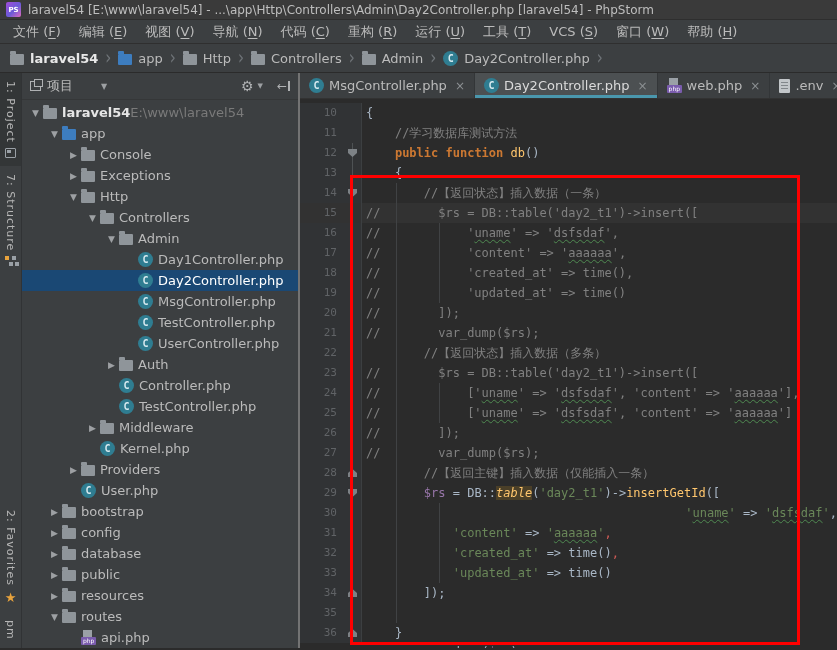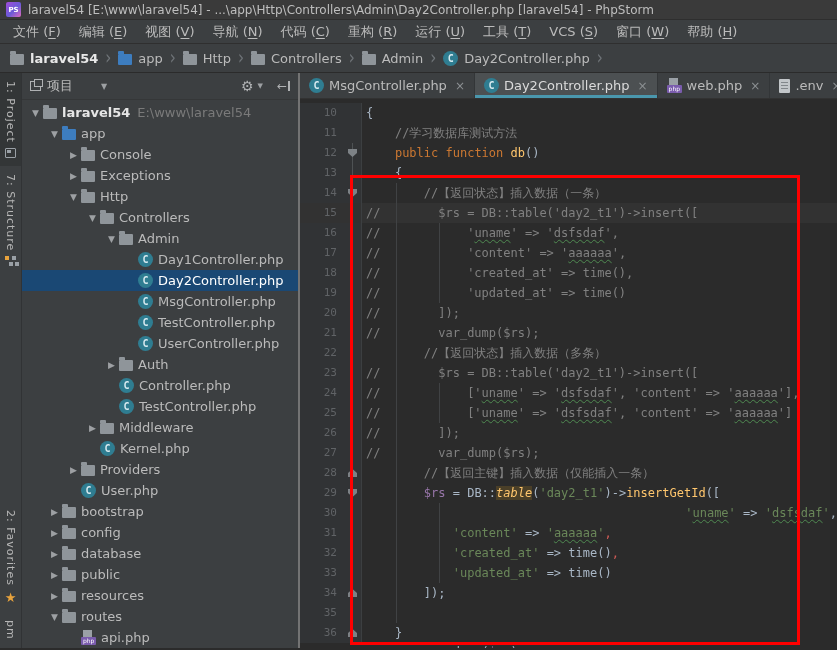--- a/index.html
+++ b/index.html
@@ -44,21 +44,21 @@
   .gear-icon{color:#AFB1B3;font-size:14px;line-height:14px}
   .gear-caret{color:#9DA0A3;font-size:7px;margin-left:-2px}
   .collapse-icon{color:#AFB1B3;font-size:12px;display:flex;align-items:center;margin-left:8px}
   .collapse-icon i{display:inline-block;width:2px;height:10px;background:#AFB1B3;margin-left:1px}
   .tree{flex:1;overflow:hidden;padding-top:2px}
   .tree-row{height:21px;display:flex;align-items:center;font-size:13px;color:#BBBBBB;white-space:nowrap;cursor:default}
   .tree-row.selected{background:#1A4874;color:#FFFFFF}
   .tree-row.bold .tree-label{font-weight:bold;color:#E6E6E6}
   .tree-arrow{width:15px;flex:none;font-size:9px;color:#9DA0A3;text-align:center}
   .tree-label{margin-left:5px}
-  .tree-suffix{color:#7A7A7A;margin-left:7px;font-weight:normal}
+  .tree-suffix{color:#7A7A7A;font-weight:normal}
   
   .icon-folder{--fc:#8F959A;width:14px;height:11px;background:var(--fc);border-radius:1px;position:relative;margin-top:2px;flex:none}
   .icon-folder::before{content:"";position:absolute;top:-3px;left:0;width:6px;height:3px;background:var(--fc);border-radius:1px 1px 0 0}
   .icon-folder.source{--fc:#3D7DBF}
   .icon-class{width:15px;height:15px;border-radius:50%;background:#2F7D91;color:#D6E9EF;font-size:10px;font-weight:bold;
     display:flex;align-items:center;justify-content:center;flex:none;font-family:"DejaVu Sans Mono",monospace}
   .icon-php-file{width:15px;height:15px;position:relative;flex:none}
   .icon-php-file::before{content:"";position:absolute;left:2px;top:0;width:9px;height:8px;background:#9AA0A6}
   .icon-php-file::after{content:"php";position:absolute;left:0;bottom:0;font-size:6px;line-height:8px;padding:0 2px;background:#7A5CAD;color:#fff;border-radius:1px}
   .icon-text-file{width:11px;height:14px;background:#C2C6C9;border-radius:1px;position:relative;flex:none}
@@ -74,21 +74,21 @@
   .line{height:20px;display:flex}
   .gutter{width:62px;flex:none;display:flex;background:#313335;border-right:1px solid #3C3F41}
   .ln{flex:1;text-align:right;padding-right:7px;color:#606366;font-family:"DejaVu Sans Mono",monospace;font-size:11px;line-height:20px}
   .fold{width:17px;position:relative;flex:none}
   .fold.fl::before{content:"";position:absolute;left:8px;top:0;bottom:0;width:1px;background:#4E5254}
   .fm{position:absolute;left:4px;top:6px;width:9px;height:8px;background:#7D8286;z-index:2}
   .fm.down{clip-path:polygon(0 0,100% 0,100% 50%,50% 100%,0 50%)}
   .fm.up{clip-path:polygon(50% 0,100% 50%,100% 100%,0 100%,0 50%)}
   .src{white-space:pre;font-family:"DejaVu Sans Mono",monospace;font-size:12px;line-height:20px;flex:1}
   .line.cur,.line.cur .gutter{background:#323232}
-  .tk-d{color:#A9B7C6}.tk-k{color:#CC7832;font-weight:normal}.tk-f{color:#FFC66D}
+  .tk-d{color:#A9B7C6}.tk-k{color:#CC7832;font-weight:bold}.tk-f{color:#FFC66D}
   .tk-s{color:#6A8759}.tk-v{color:#9876AA}.tk-c{color:#808080}.tk-e{color:#CF5B56}
   .tk-i{font-style:italic}.tk-hl{background:#4A3F28}
   .tk-sp{text-decoration-line:underline;text-decoration-style:wavy;text-decoration-color:#4F8A51;text-decoration-thickness:1px;text-underline-offset:2px}
   .guide{position:absolute;width:1px;background:#404244;z-index:1;pointer-events:none}
   .annotation-rect{position:absolute;border:3px solid #FF0000;z-index:10;pointer-events:none}
 </style>
 </head>
 <body>
 
 <div class="titlebar">

